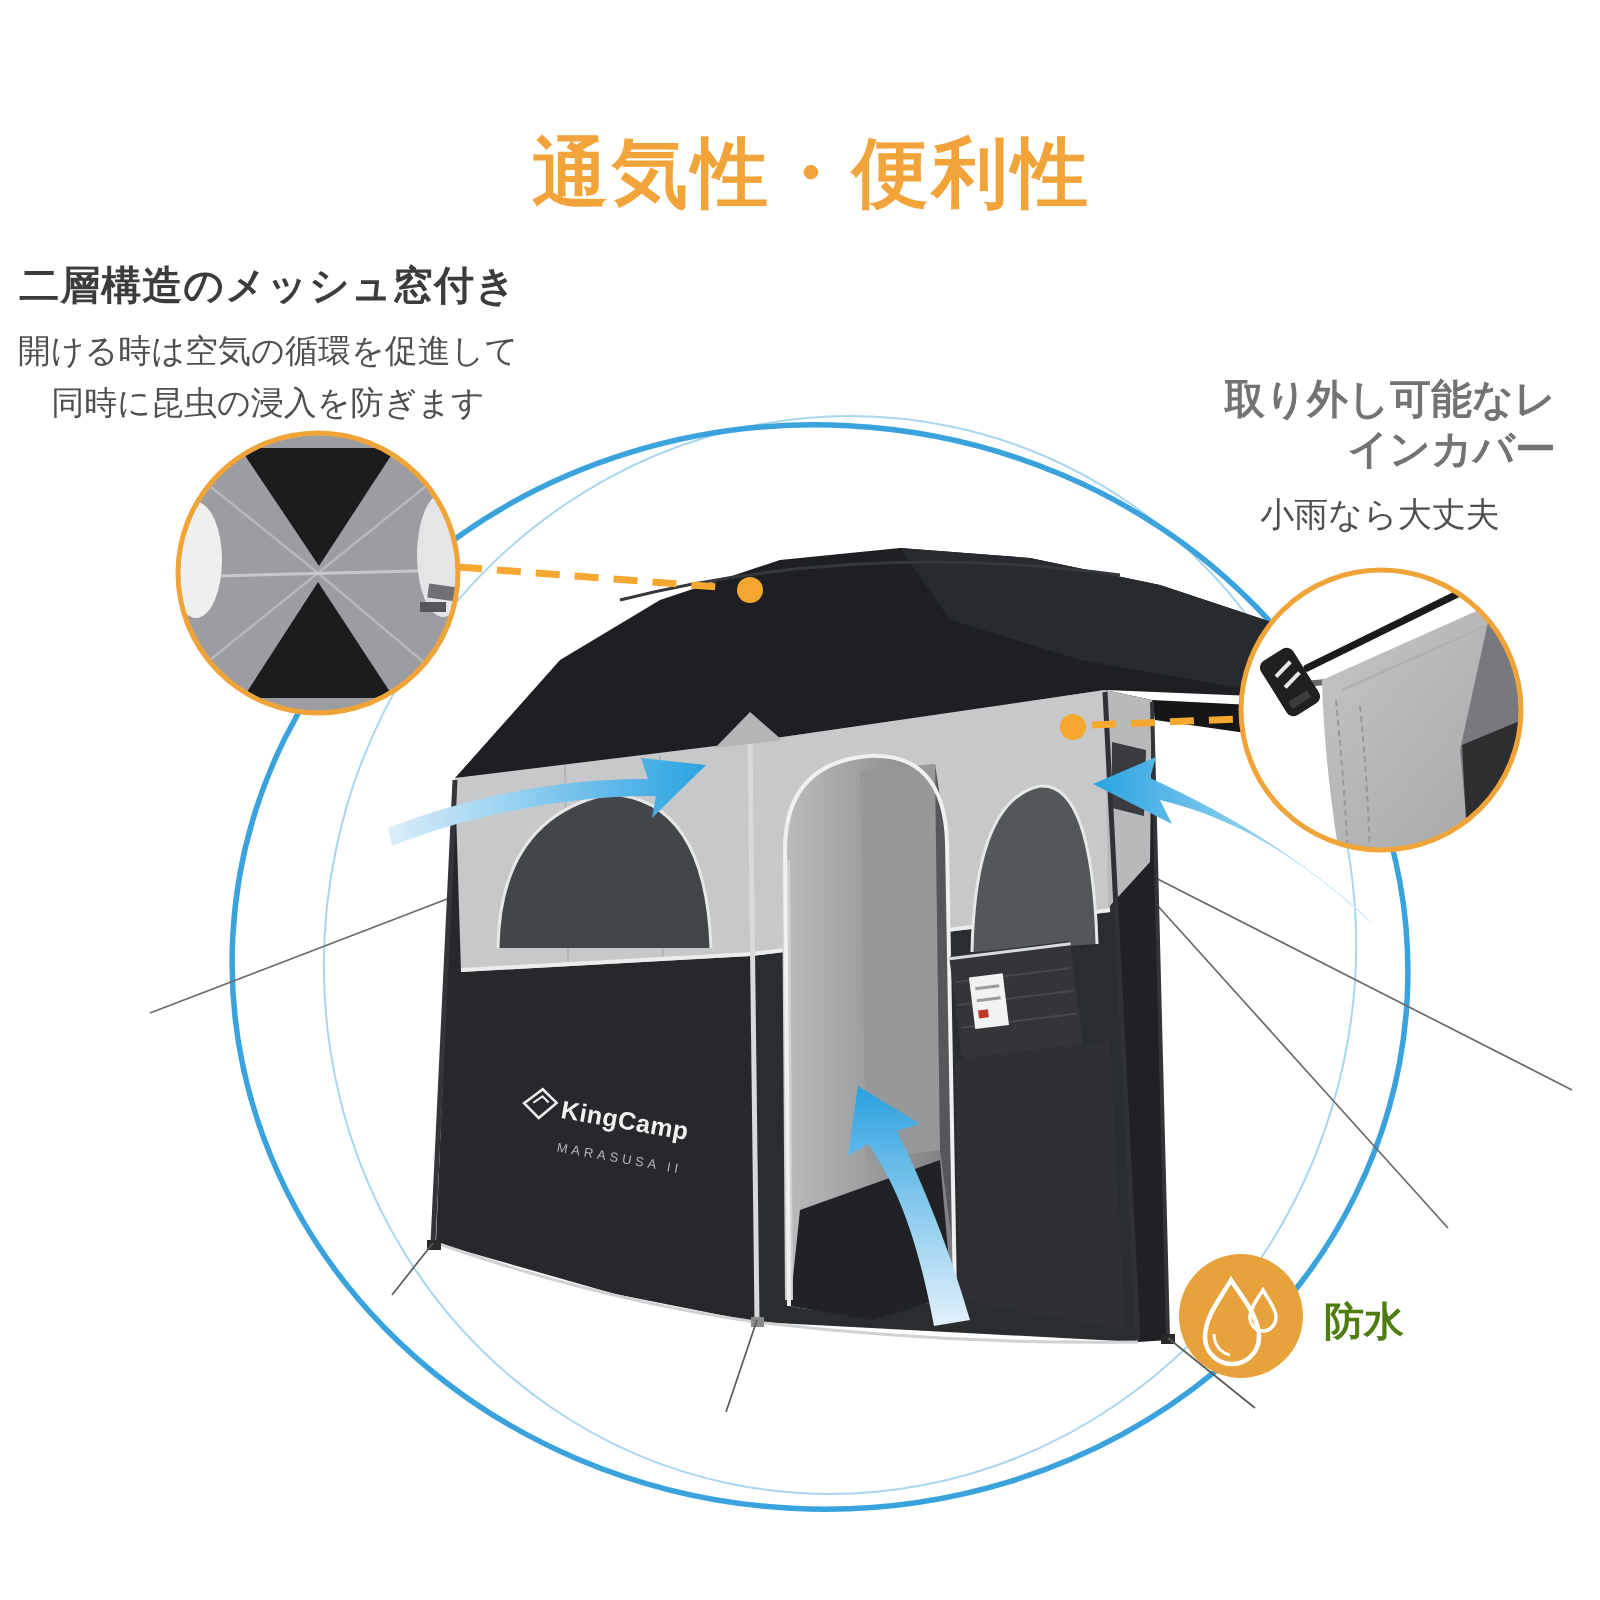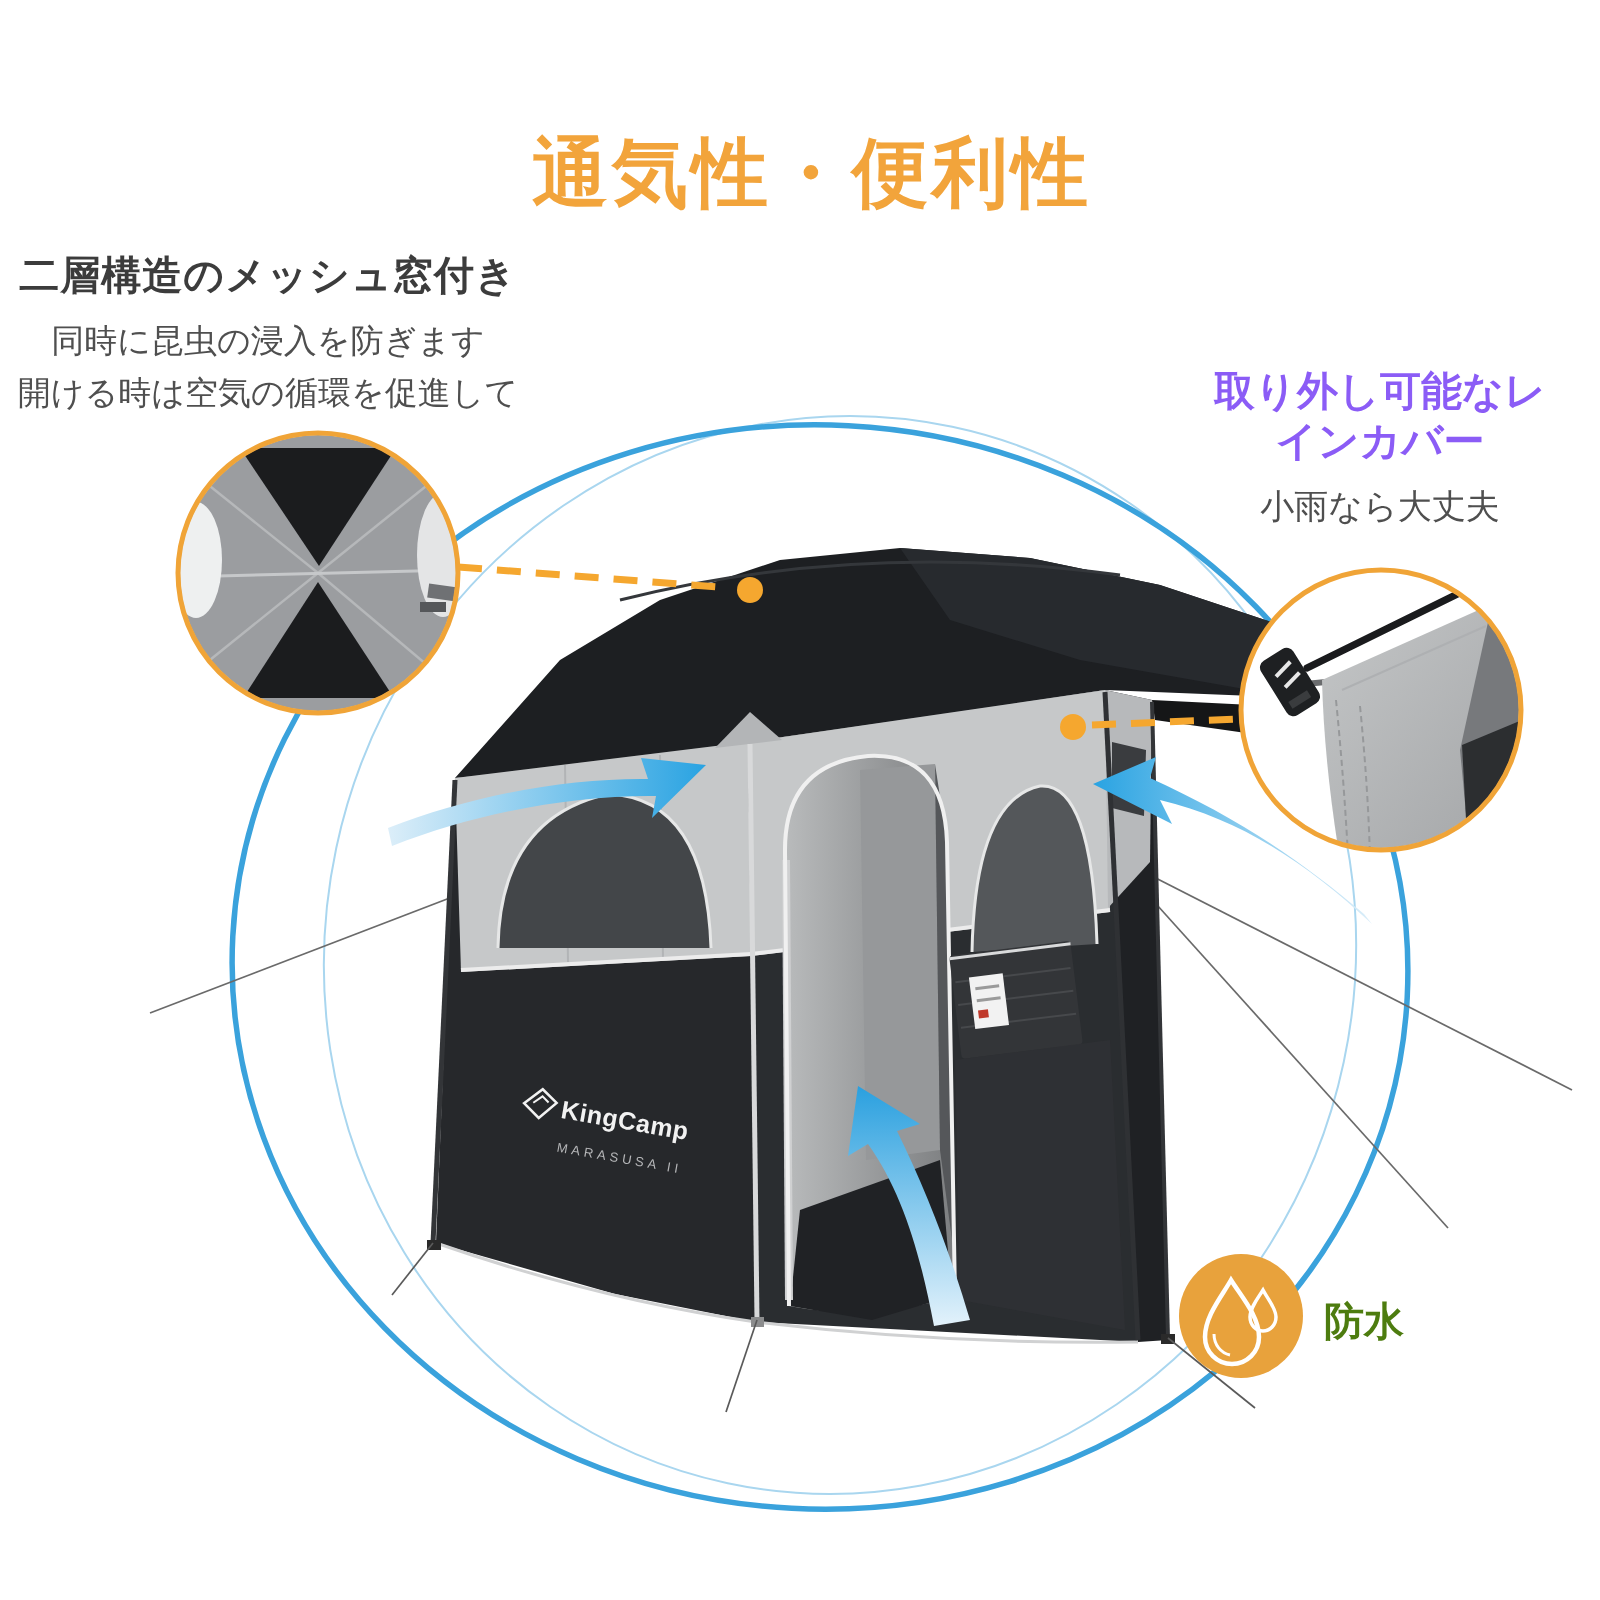--- a/index.html
+++ b/index.html
@@ -5,26 +5,26 @@
   html,body{margin:0;padding:0;background:#fff;}
   .canvas{
     position:relative;width:1600px;height:1600px;background:#ffffff;overflow:hidden;
     font-family:"Liberation Sans","DejaVu Sans",sans-serif;
   }
   .scene{position:absolute;left:0;top:0;width:1600px;height:1600px;}
   .title{
     position:absolute;top:72px;left:0;width:100%;text-align:center;
     font-size:76px;font-weight:800;letter-spacing:4px;color:#F2A43B;margin-left:12px;
   }
-  .feature-left{position:absolute;left:8px;top:248px;width:520px;text-align:center;}
+  .feature-left{position:absolute;left:8px;top:258px;width:520px;text-align:center;}
   .feature-left h2{margin:0;font-size:40px;font-weight:800;color:#3C3C3C;letter-spacing:1px;}
   .feature-left p{margin:14px 0 0;font-size:33px;color:#4F4F4F;line-height:1.45;}
   .feature-left p + p{margin-top:4px;}
   .feature-right{position:absolute;left:1155px;top:366px;width:450px;text-align:center;}
-  .feature-right h2{margin:0 auto;width:352px;font-size:41px;font-weight:800;color:#8b5cf6;line-height:1.22;}
+  .feature-right h2{margin:8px auto;width:352px;font-size:41px;font-weight:800;color:#737373;line-height:1.22;text-align:right;}
   .feature-right p{margin:18px 0 0;font-size:34px;color:#4F4F4F;}
   .waterproof-label{position:absolute;left:1324px;top:1294px;font-size:40px;font-weight:700;color:#4d7c0f;}
   svg text{font-family:"Liberation Sans","DejaVu Sans",sans-serif;}
 </style>
 </head>
 <body>
 
 <div class="canvas">
 
   <svg class="scene" viewBox="0 0 1600 1600">
@@ -200,22 +200,22 @@
         <path stroke-width="3" d="M 1214 1334 C 1214 1345 1221 1353 1230 1355"></path>
         <path stroke-width="3.5" d="M 1263 1290 C 1258 1298 1250 1308 1250 1317 C 1250 1325 1256 1331 1263 1331 C 1270 1331 1276 1325 1276 1317 C 1276 1308 1267 1298 1263 1290 Z"></path>
       </g>
     </g>
   </svg>
 
   <h1 class="title">通気性・便利性</h1>
 
   <div class="feature-left">
     <h2>二層構造のメッシュ窓付き</h2>
+    <p>開ける時は空気の循環を促進して</p>
     <p>同時に昆虫の浸入を防ぎます</p>
-    <p>開ける時は空気の循環を促進して</p>
   </div>
 
   <div class="feature-right">
     <h2>取り外し可能なレインカバー</h2>
     <p>小雨なら大丈夫</p>
   </div>
 
   <div class="waterproof-label">防水</div>
 
 </div>

